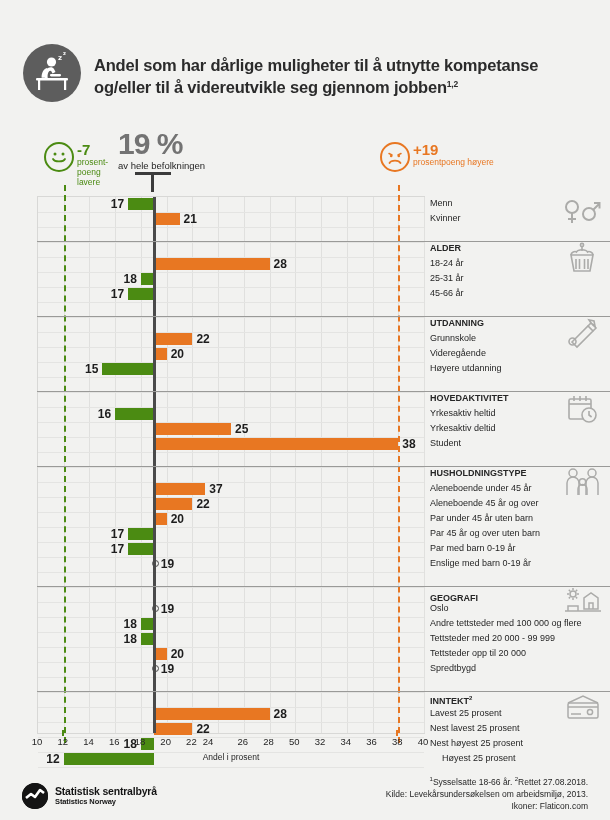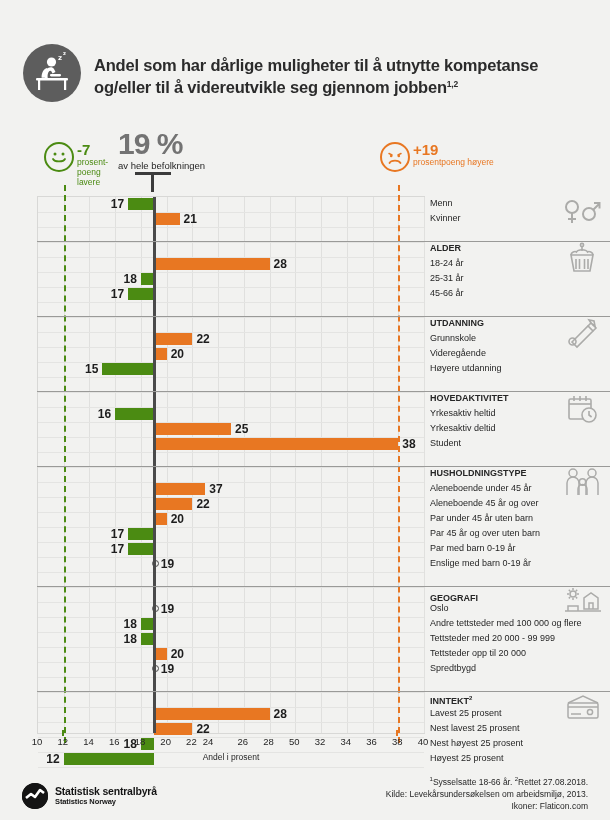--- a/index.html
+++ b/index.html
@@ -338,21 +338,21 @@
     <div class="lbl grp" style="top: 395px; text-align: right;">GEOGRAFI</div>
     <div class="lbl" style="top: 405px;">Oslo</div>
     <div class="lbl" style="top: 420px;">Andre tettsteder med 100 000 og flere</div>
     <div class="lbl" style="top: 435px;">Tettsteder med 20 000 - 99 999</div>
     <div class="lbl" style="top: 450px;">Tettsteder opp til 20 000</div>
     <div class="lbl" style="top: 465px;">Spredtbygd</div>
     <div class="lbl grp" style="top: 495px;">INNTEKT<sup>2</sup></div>
     <div class="lbl" style="top: 510px;">Lavest 25 prosent</div>
     <div class="lbl" style="top: 525px;">Nest lavest 25 prosent</div>
     <div class="lbl" style="top: 540px;">Nest høyest 25 prosent</div>
-    <div class="lbl" style="top: 555px;">Høyest 25 prosent</div>
+    <div class="lbl" style="top: 555px; margin-left: 12px;">Høyest 25 prosent</div>
     <div class="cat-icon" style="top: 1px;"><svg width="40" height="30" viewBox="0 0 40 30">
         <g fill="none" stroke="#a8a8a6" stroke-width="2">
           <circle cx="10" cy="10" r="6"></circle>
           <path d="M10 16v10M6 22h8"></path>
           <circle cx="27" cy="17" r="6"></circle>
           <path d="M31.5 12.5l6-6M32 6h5.5v5.5"></path>
         </g>
       </svg></div>
     <div class="cat-icon" style="top: 46px;"><svg width="40" height="34" viewBox="0 0 40 34">
         <g fill="none" stroke="#a8a8a6" stroke-width="1.6">

